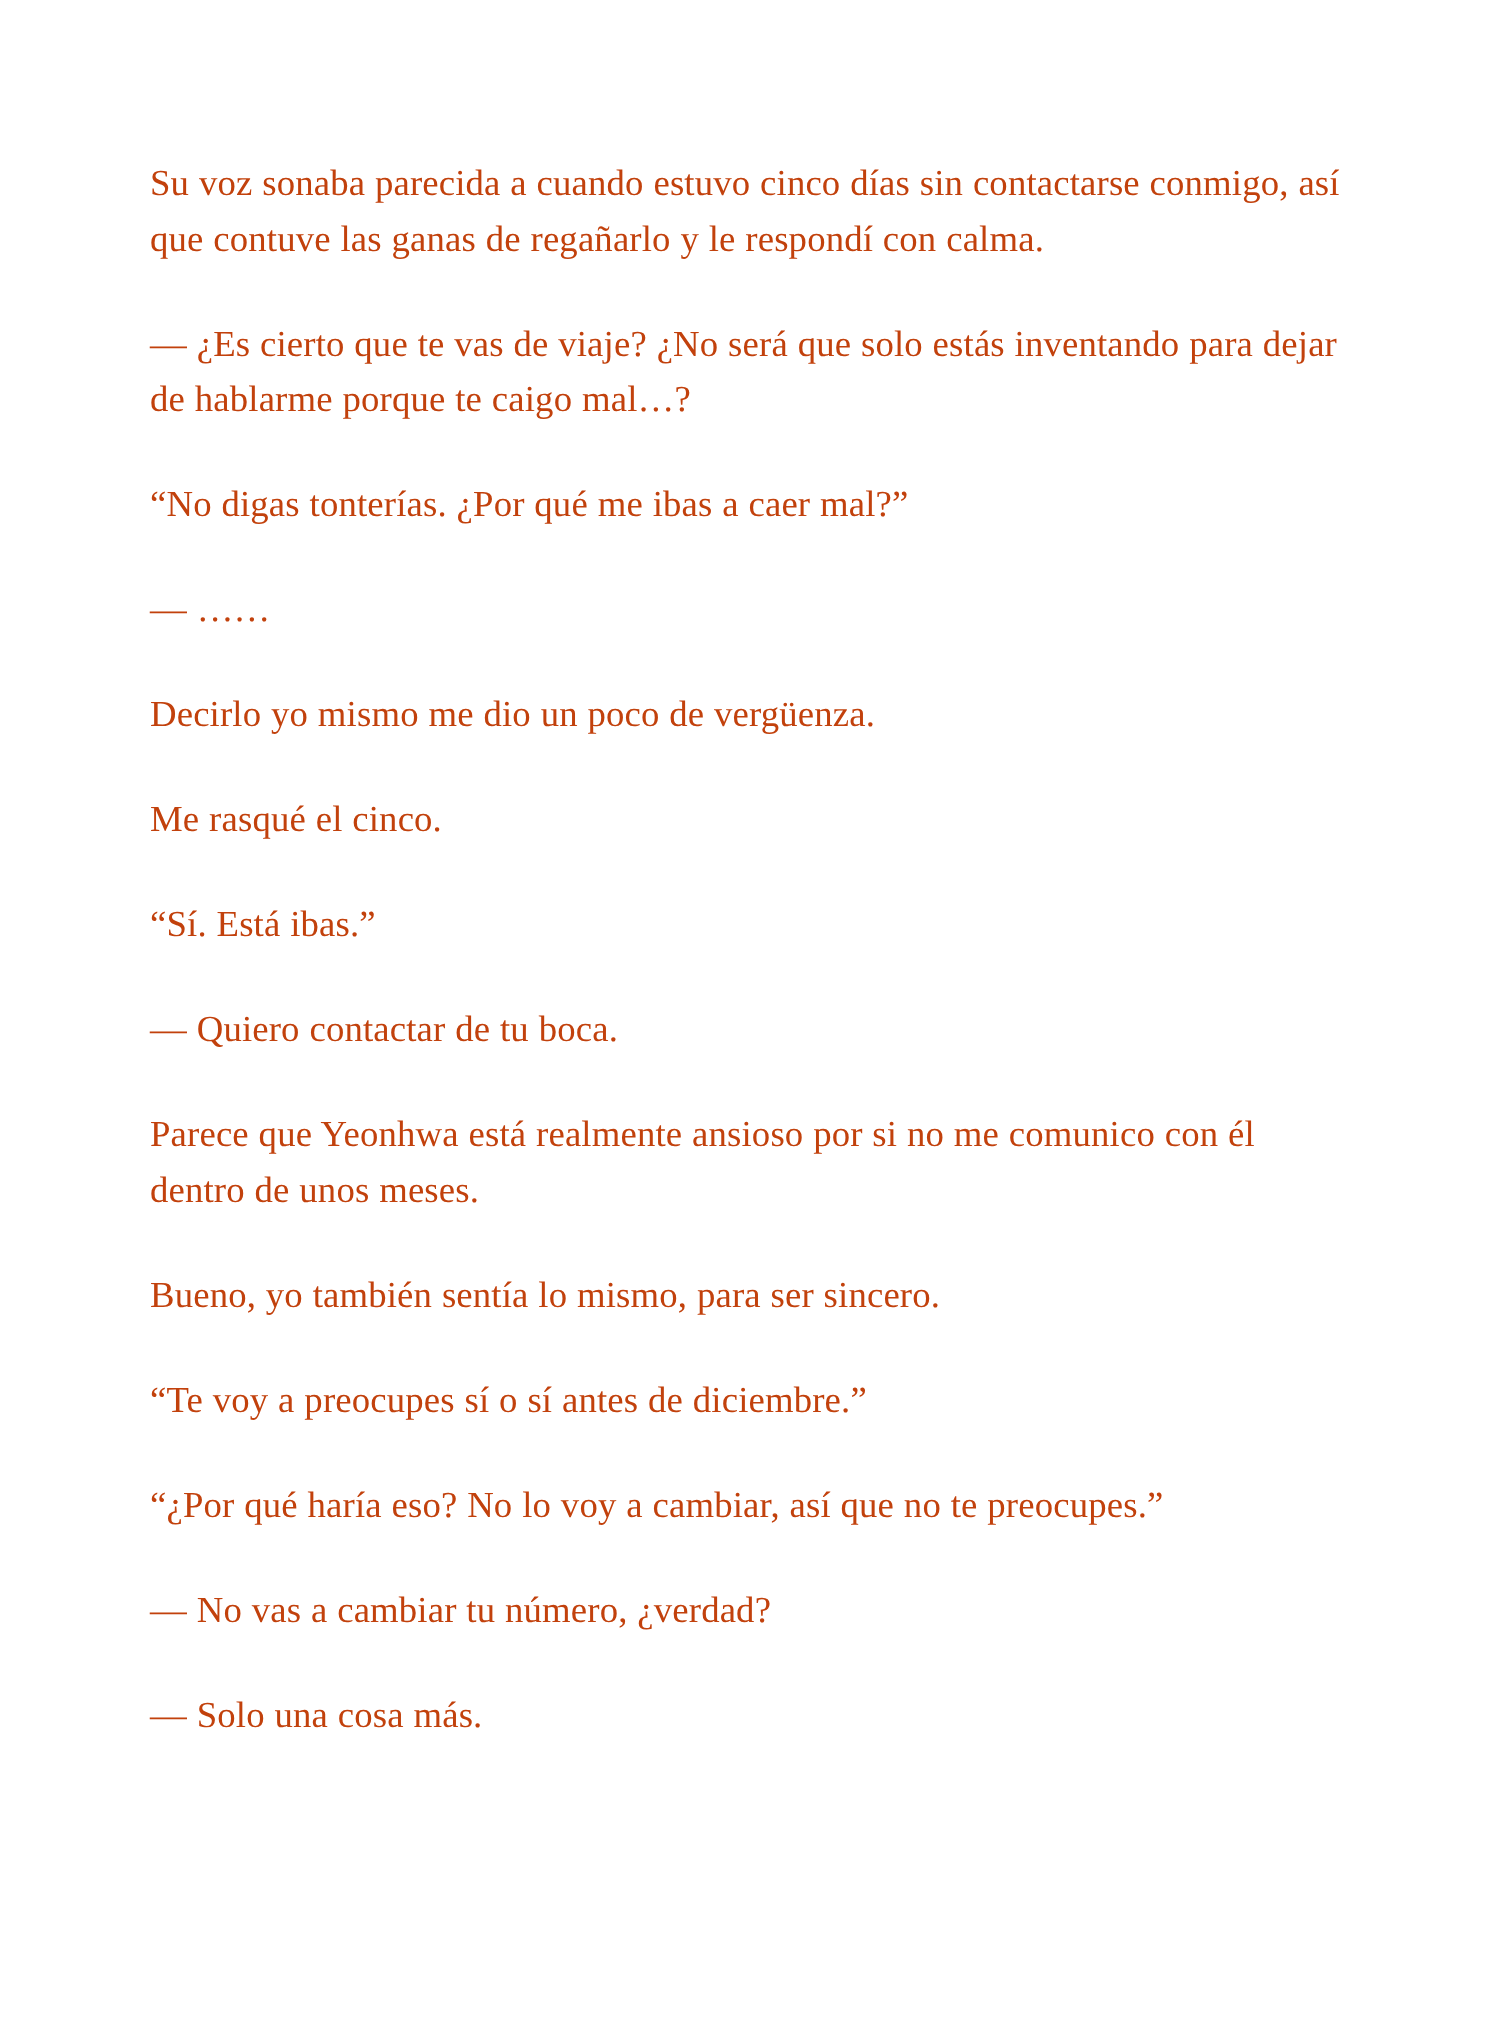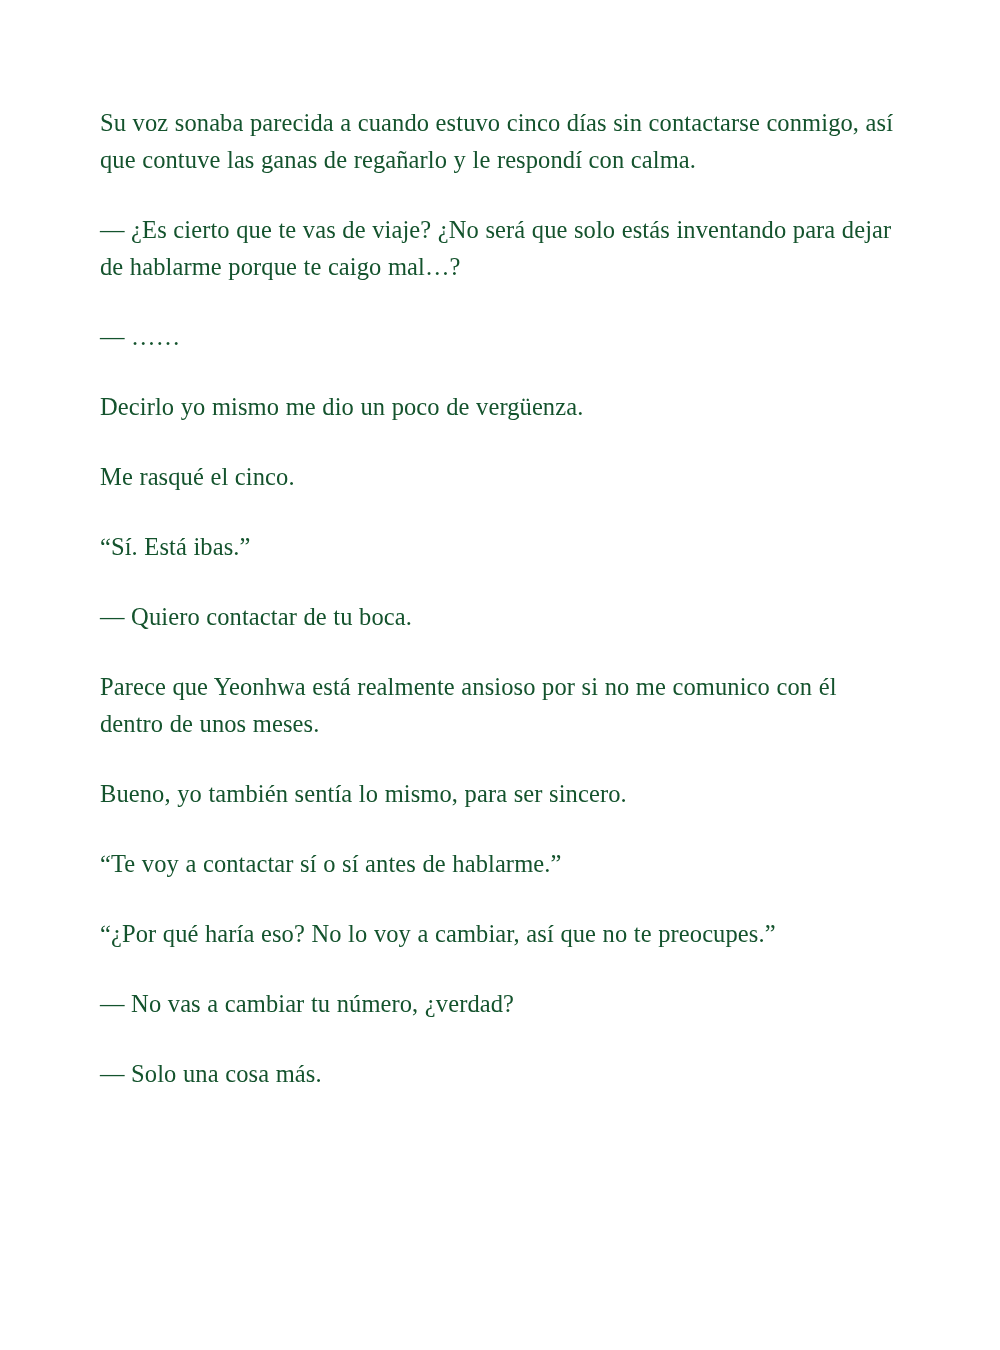--- a/index.html
+++ b/index.html
@@ -22,45 +22,46 @@
     left: 100px;
     top: 104px;
     width: 796px;
   }
 
   .para {
     margin: 0 0 33px 0;
     font-family: "Liberation Serif", "DejaVu Serif", serif;
     font-size: 24.5px;
     line-height: 37px;
-    color: #14532d;
+    color: #c2410c;
     text-align: left;
     letter-spacing: 0.1px;
     word-spacing: 0.3px;
     -webkit-font-smoothing: antialiased;
   }
 
   .para:last-child {
     margin-bottom: 0;
   }
 </style>
 </head>
 <body>
 
 <div class="page">
   <div class="text-column">
 
     <p class="para">Su voz sonaba parecida a cuando estuvo cinco días sin contactarse conmigo, así que contuve las ganas de regañarlo y le respondí con calma.</p>
     <p class="para">— ¿Es cierto que te vas de viaje? ¿No será que solo estás inventando para dejar de hablarme porque te caigo mal…?</p>
+    <p class="para">“No digas tonterías. ¿Por qué me ibas a caer mal?”</p>
     <p class="para">— ……</p>
     <p class="para">Decirlo yo mismo me dio un poco de vergüenza.</p>
     <p class="para">Me rasqué el cinco.</p>
     <p class="para">“Sí. Está ibas.”</p>
     <p class="para">— Quiero contactar de tu boca.</p>
     <p class="para">Parece que Yeonhwa está realmente ansioso por si no me comunico con él dentro de unos meses.</p>
     <p class="para">Bueno, yo también sentía lo mismo, para ser sincero.</p>
-    <p class="para">“Te voy a contactar sí o sí antes de hablarme.”</p>
+    <p class="para">“Te voy a preocupes sí o sí antes de diciembre.”</p>
     <p class="para">“¿Por qué haría eso? No lo voy a cambiar, así que no te preocupes.”</p>
     <p class="para">— No vas a cambiar tu número, ¿verdad?</p>
     <p class="para">— Solo una cosa más.</p>
 
   </div>
 </div>
 
 </body></html>

